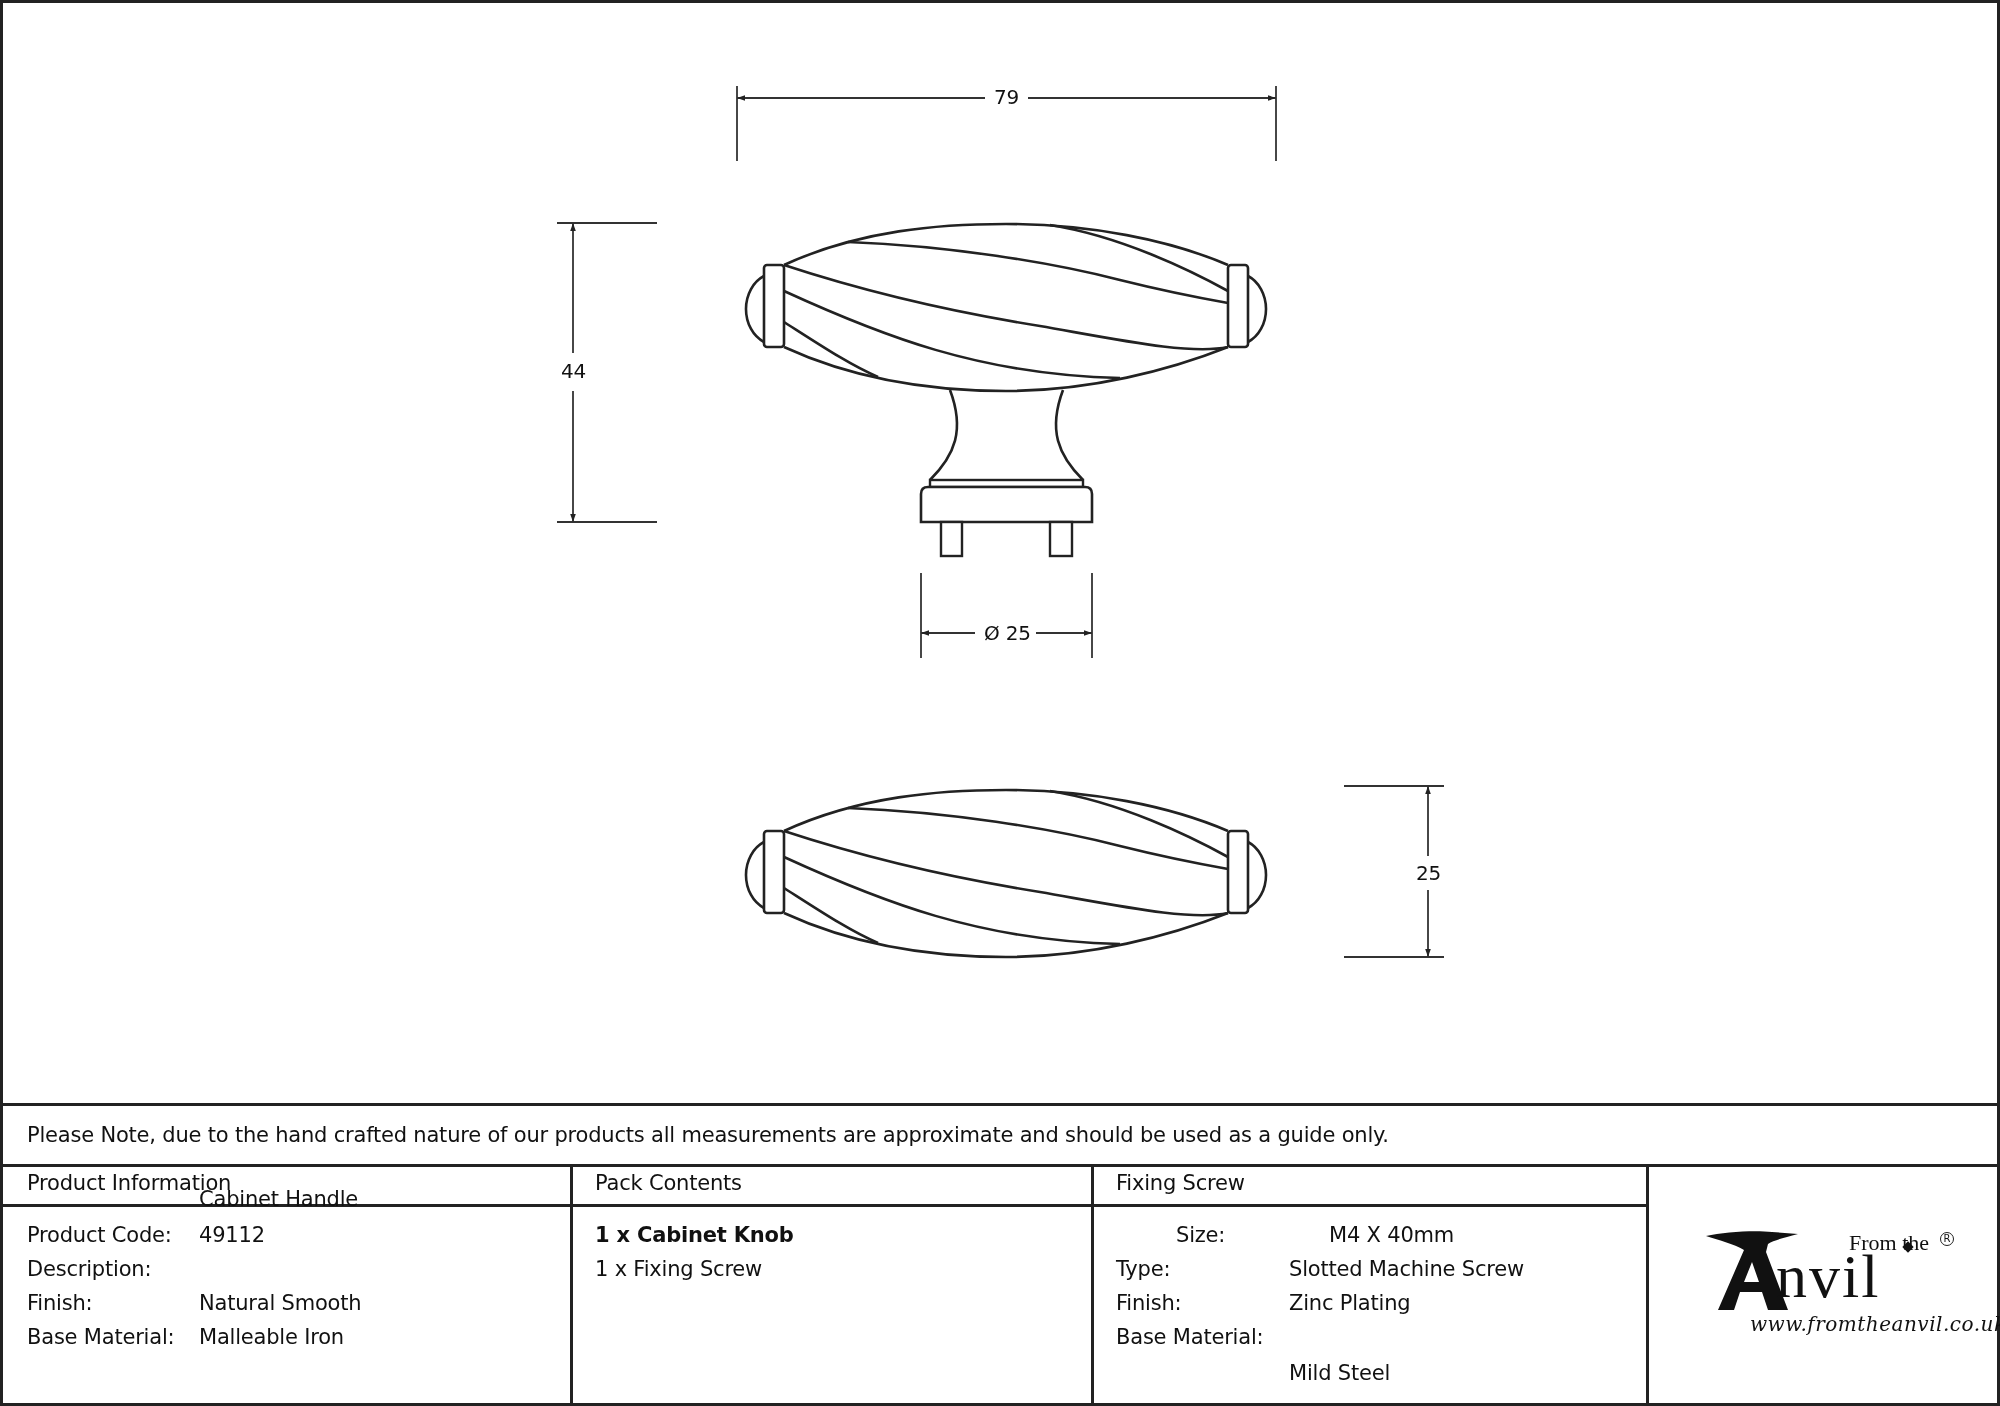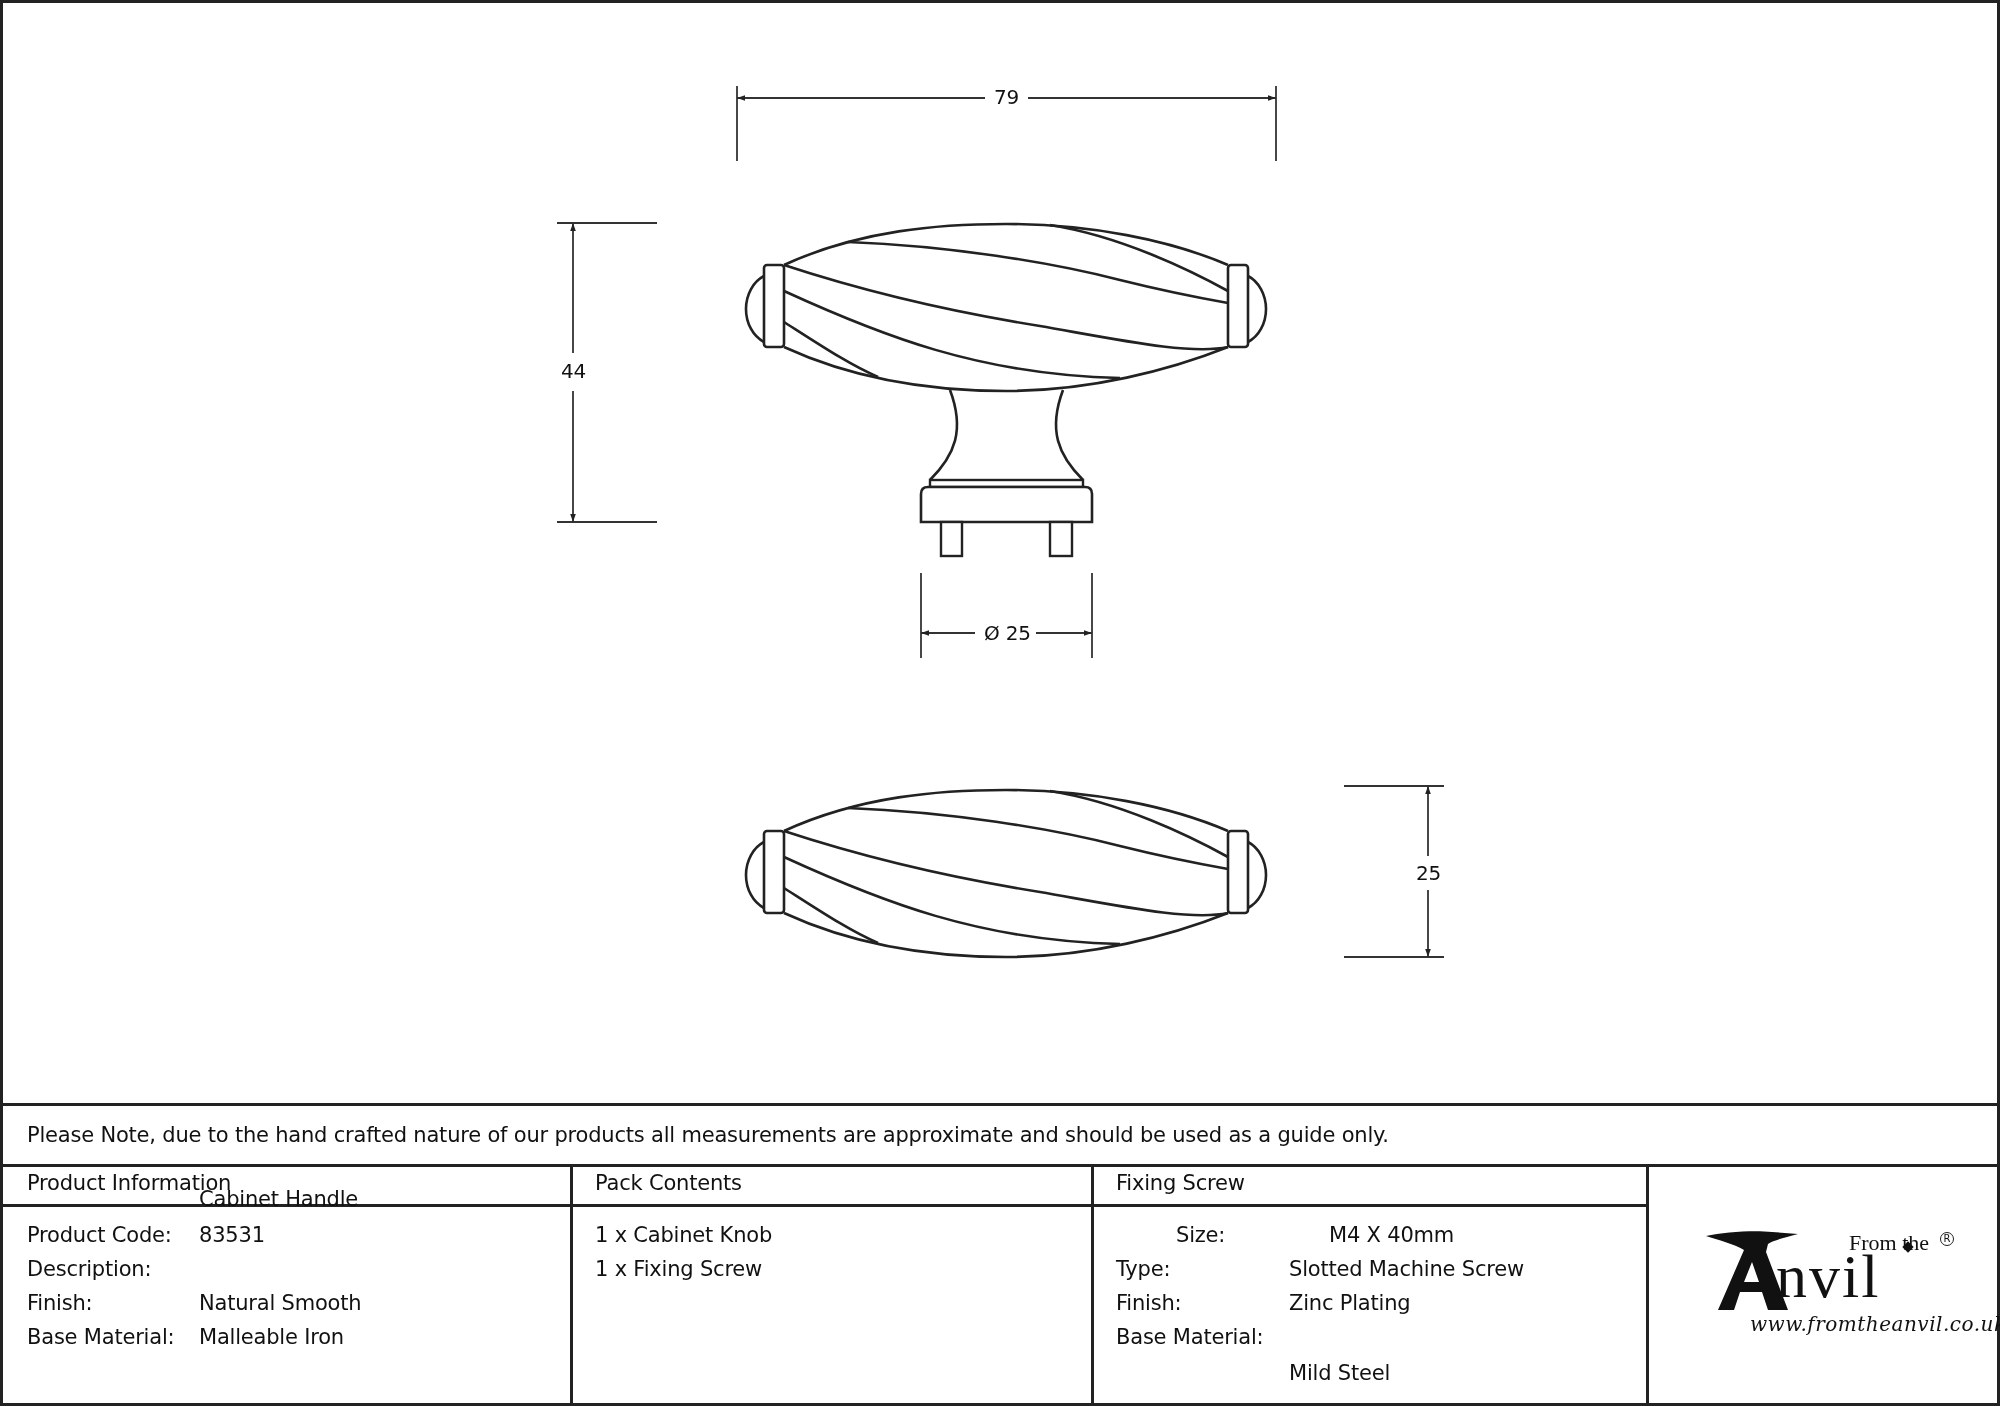--- a/index.html
+++ b/index.html
@@ -101,31 +101,31 @@
 <div class="vline" style="left:1646px; top:1164px; height:242px;"></div>
 
 <div class="txt" style="left:27px; top:1122px;">Please Note, due to the hand crafted nature of our products all measurements are approximate and should be used as a guide only.</div>
 
 <div class="txt" style="left:27px; top:1170px;">Product Information</div>
 <div class="txt" style="left:595px; top:1170px;">Pack Contents</div>
 <div class="txt" style="left:1116px; top:1170px;">Fixing Screw</div>
 
 <div>
   <div class="txt" style="left:27px; top:1222px;">Product Code:</div>
-  <div class="txt" style="left:199px; top:1222px;">83531</div>
+  <div class="txt" style="left:199px; top:1222px;">49112</div>
   <div class="txt" style="left:27px; top:1256px;">Description:</div>
   <div class="txt" style="left:199px; top:1186px;">Cabinet Handle</div>
   <div class="txt" style="left:27px; top:1290px;">Finish:</div>
   <div class="txt" style="left:199px; top:1290px;">Natural Smooth</div>
   <div class="txt" style="left:27px; top:1324px;">Base Material:</div>
   <div class="txt" style="left:199px; top:1324px;">Malleable Iron</div>
 </div>
 
 <div>
-  <div class="txt" style="left:595px; top:1222px;">1 x Cabinet Knob</div>
+  <div class="txt" style="left:595px; top:1222px;font-weight:bold;">1 x Cabinet Knob</div>
   <div class="txt" style="left:595px; top:1256px;">1 x Fixing Screw</div>
 </div>
 
 <div>
   <div class="txt" style="left:1176px; top:1222px;">Size:</div>
   <div class="txt" style="left:1289px; top:1222px;margin-left:40px;">M4 X 40mm</div>
   <div class="txt" style="left:1116px; top:1256px;">Type:</div>
   <div class="txt" style="left:1289px; top:1256px;">Slotted Machine Screw</div>
   <div class="txt" style="left:1116px; top:1290px;">Finish:</div>
   <div class="txt" style="left:1289px; top:1290px;">Zinc Plating</div>

